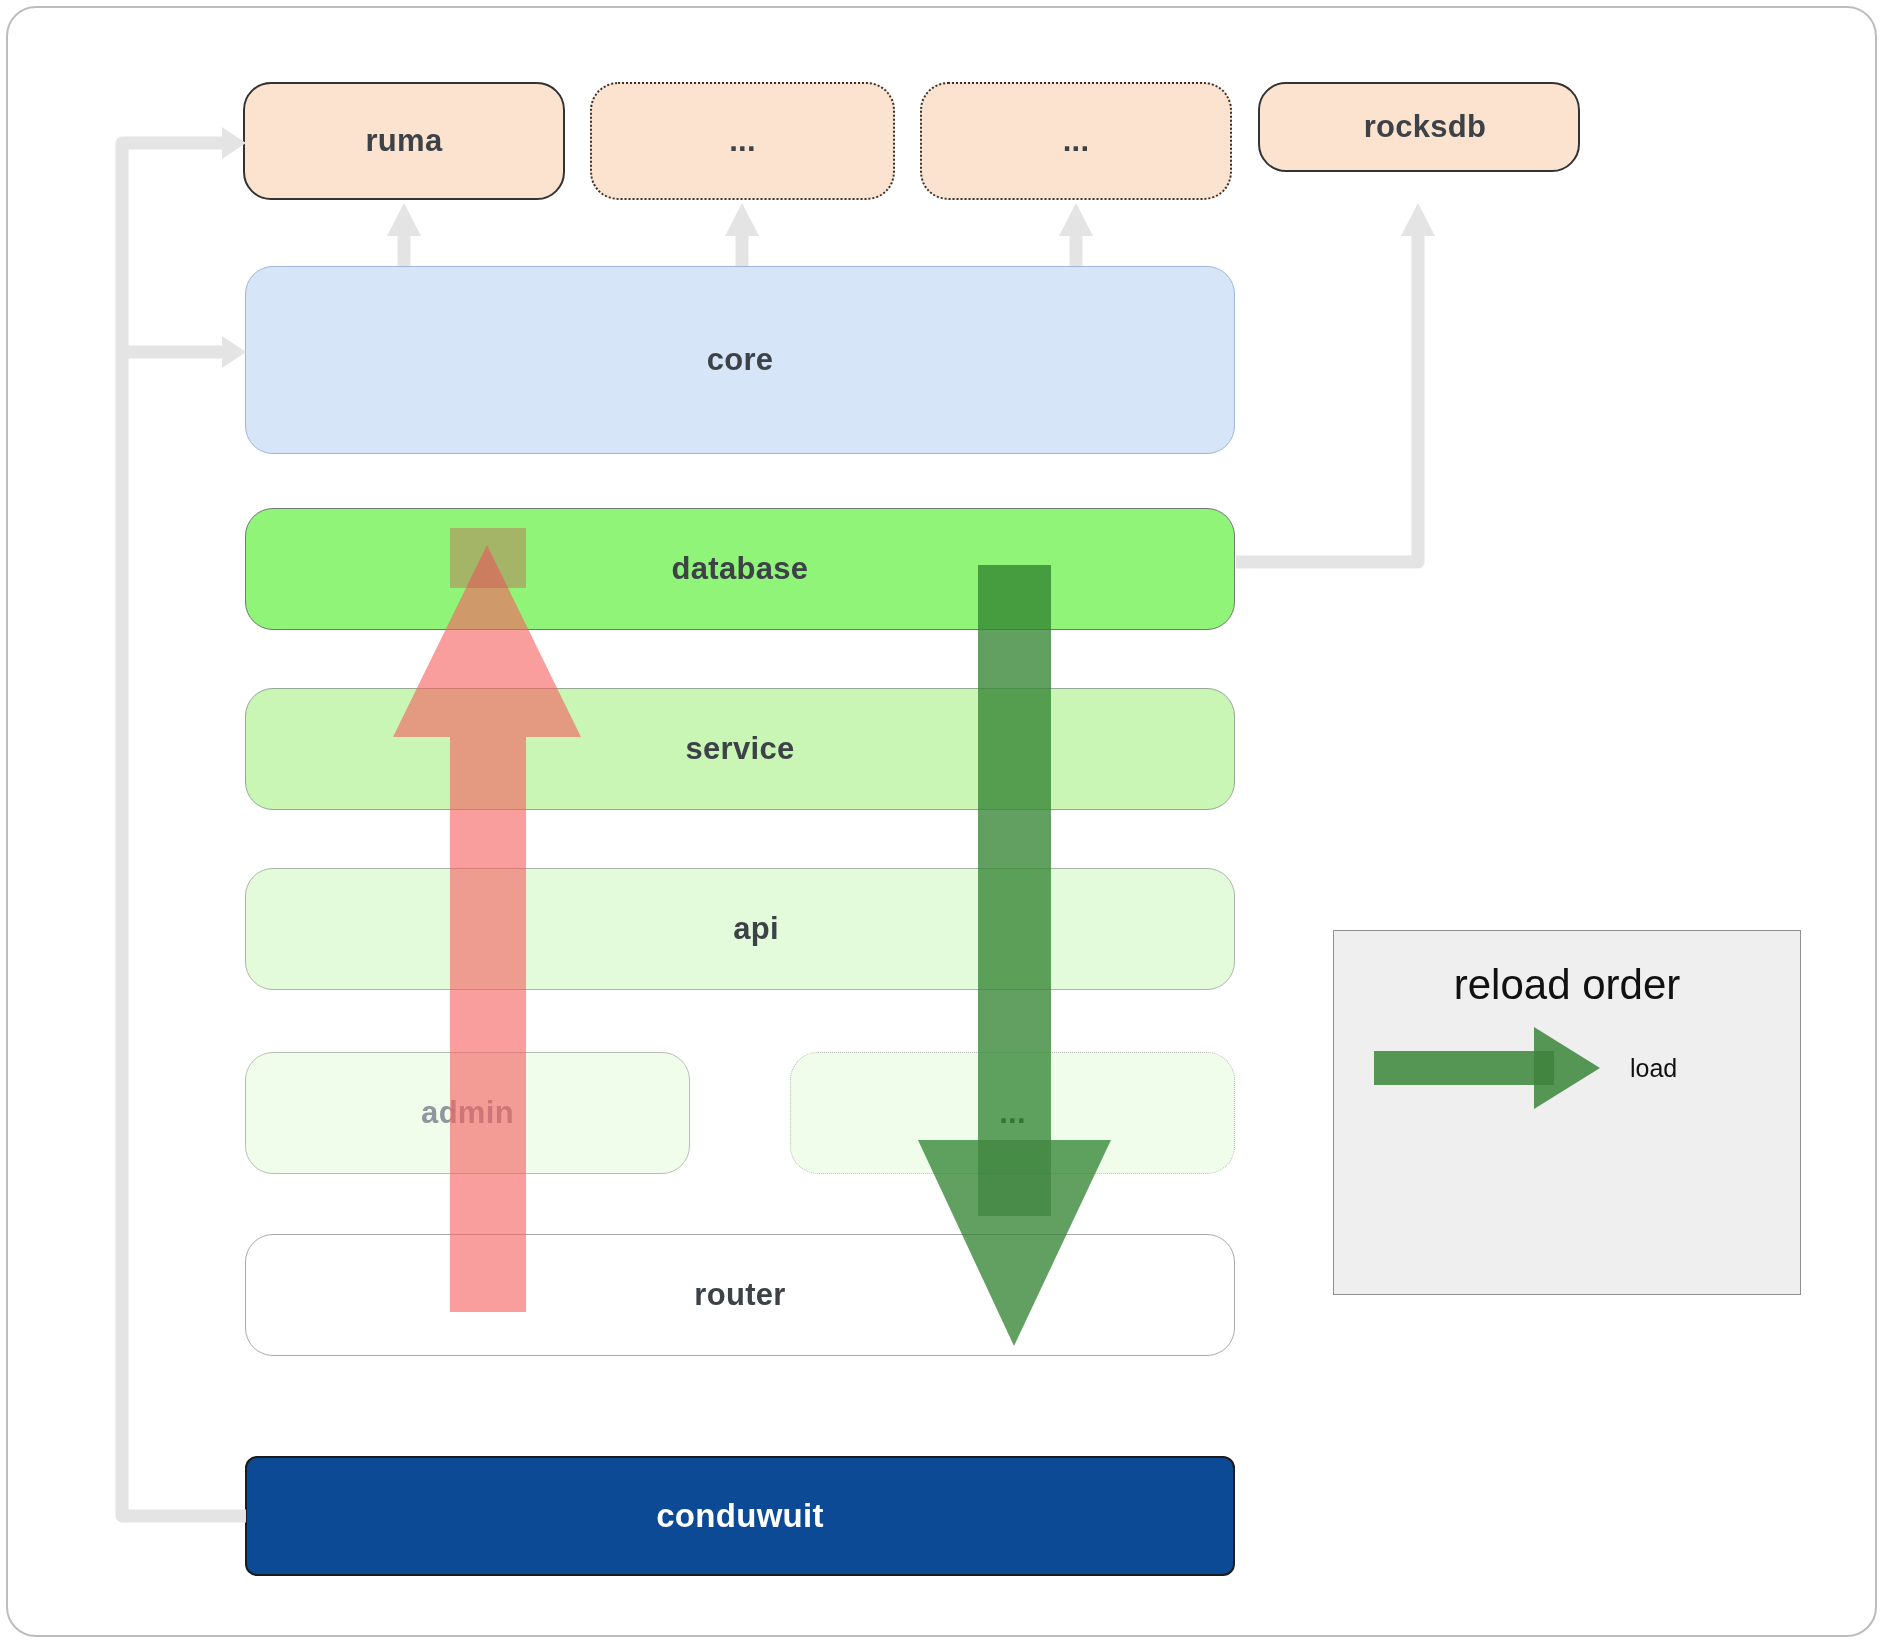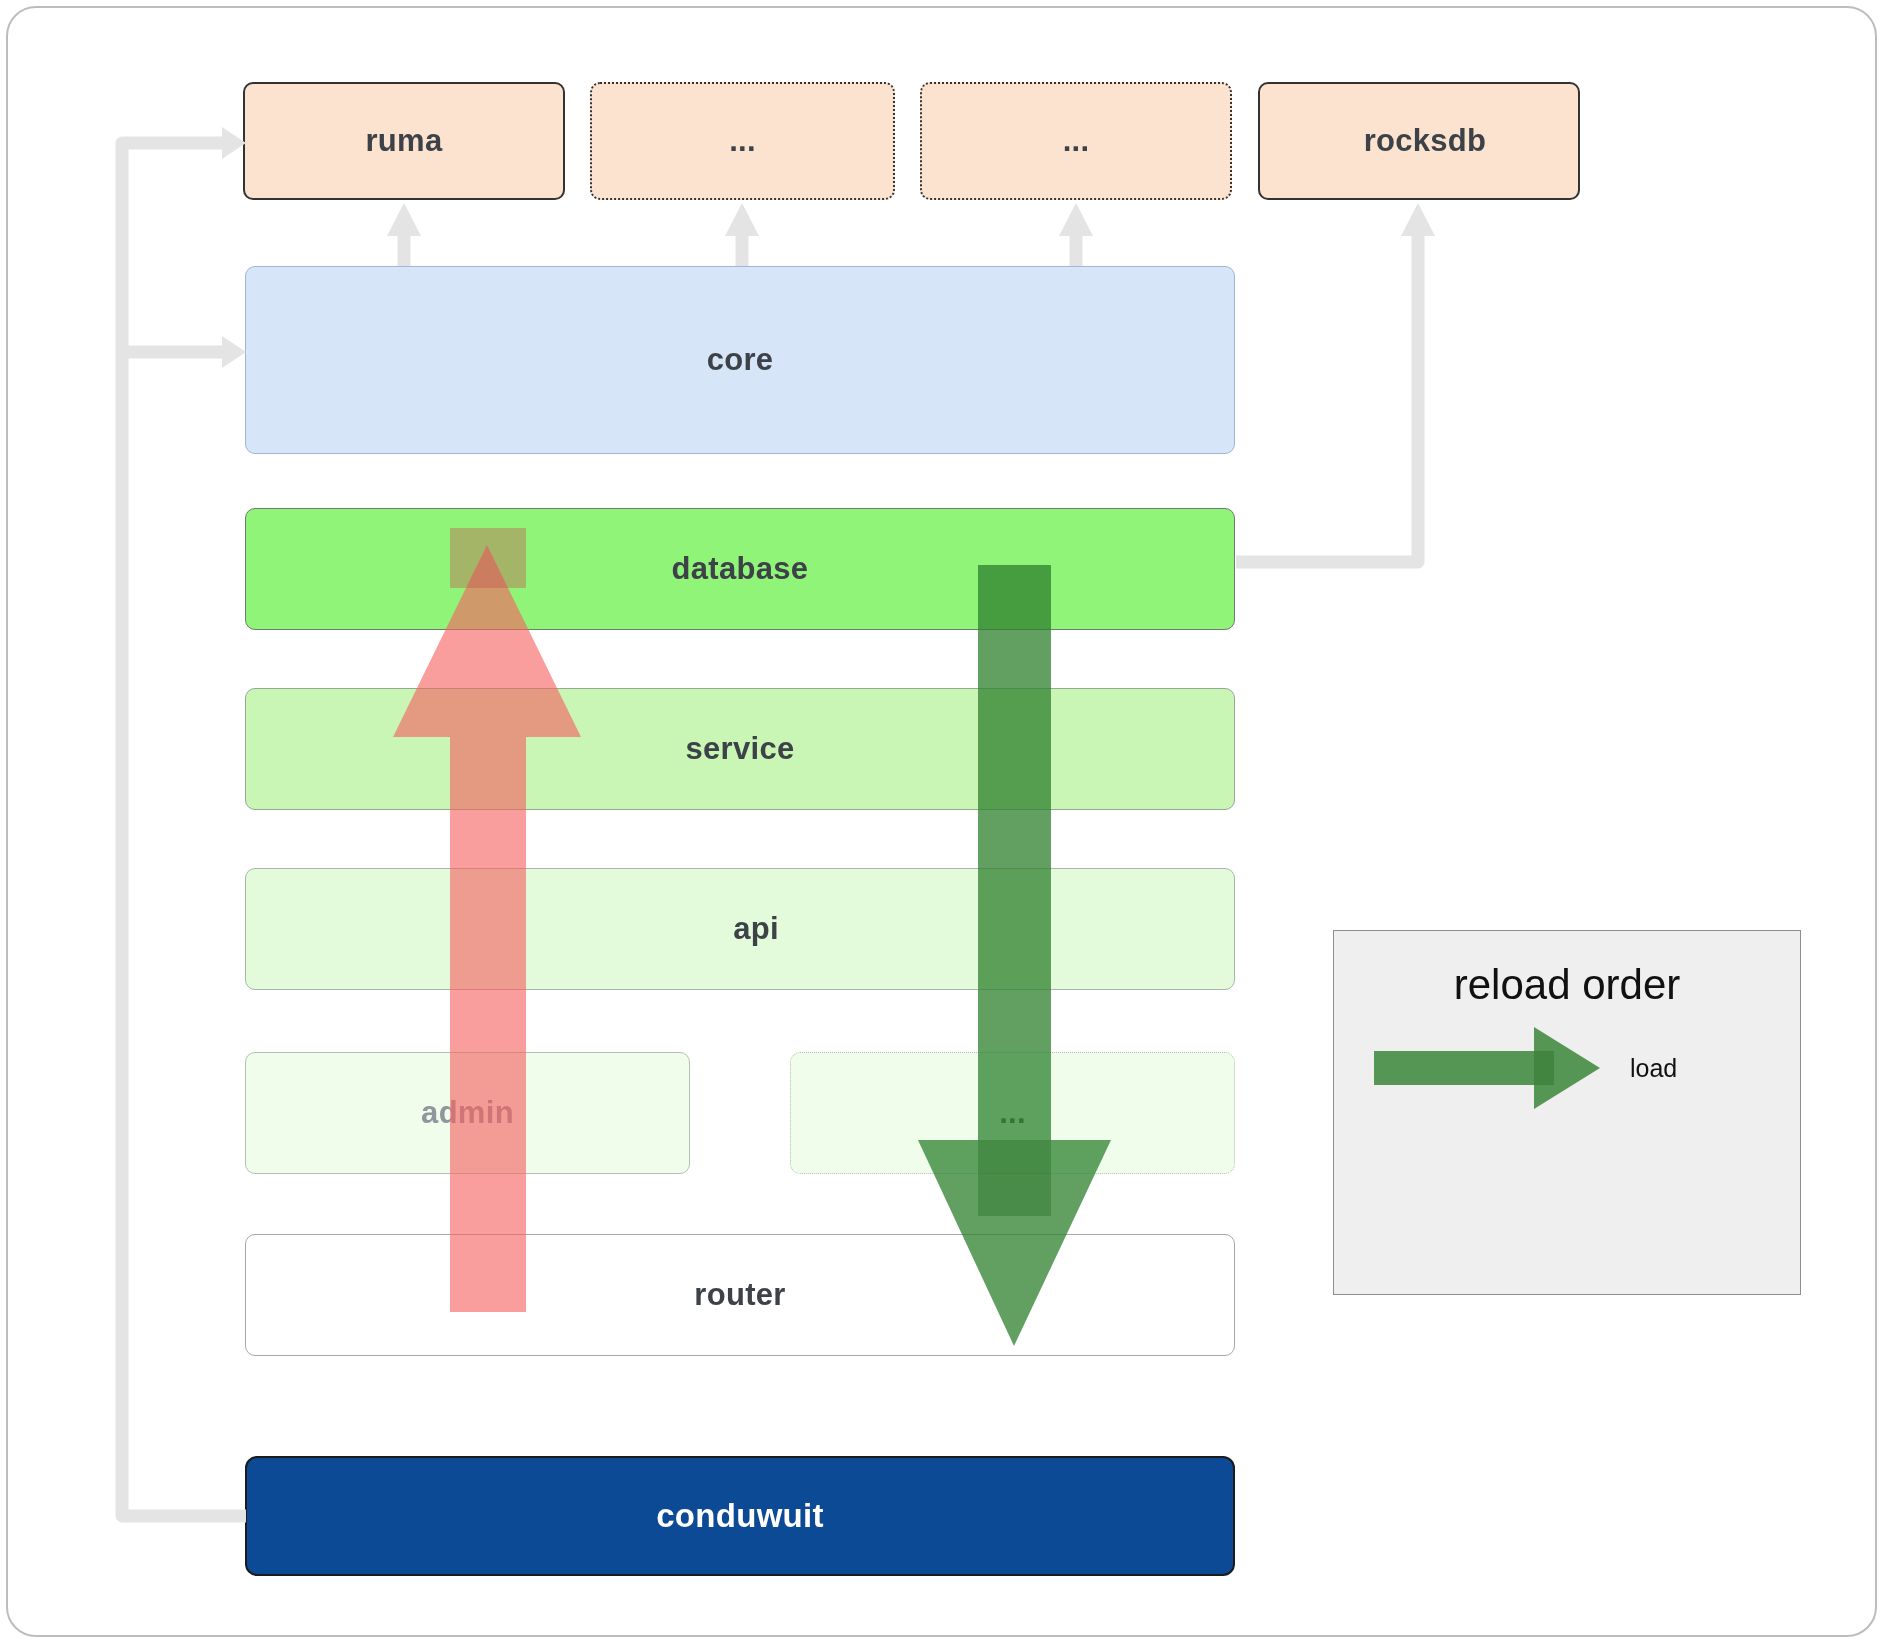--- a/index.html
+++ b/index.html
@@ -17,36 +17,36 @@
     border: 2px solid #bdbdbd;
     border-radius: 30px;
     z-index: 0;
   }
   .box {
     position: absolute;
     box-sizing: border-box;
     display: flex;
     align-items: center;
     justify-content: center;
-    border-radius: 10px;
+    border-radius: 28px;
     z-index: 1;
   }
   .box .lbl {
     font-size: 31px;
     font-weight: 600;
     color: var(--label-text);
     letter-spacing: 0.3px;
   }
   
   .dep { background: var(--dependency-fill); border: 2px solid var(--dependency-border); }
   .dep.dotted { border: 2px dotted var(--dependency-border); }
   .box-ruma     { left: 243px;  top: 82px; width: 322px; height: 118px; }
   .box-dep-a    { left: 590px;  top: 82px; width: 305px; height: 118px; }
   .box-dep-b    { left: 920px;  top: 82px; width: 312px; height: 118px; }
-  .box-rocksdb  { left: 1258px; top: 82px; width: 322px; height: 118px; padding-left: 12px; }
+  .box-rocksdb  { left: 1258px; top: 82px; width: 322px; height: 90px; padding-left: 12px; }
   
   .box-core     { left: 245px; top: 266px;  width: 990px; height: 188px; background: var(--core-fill); border: 1.5px solid var(--core-border); text-align: center; }
   .box-database { left: 245px; top: 508px;  width: 990px; height: 122px; background: var(--database-fill); border: 1.5px solid var(--database-border); }
   .box-service  { left: 245px; top: 688px;  width: 990px; height: 122px; background: var(--service-fill); border: 1.5px solid var(--service-border); }
   .box-api      { left: 245px; top: 868px;  width: 990px; height: 122px; background: var(--api-fill); border: 1.5px solid var(--api-border); padding-left: 32px; }
   .box-admin    { left: 245px; top: 1052px; width: 445px; height: 122px; background: var(--admin-fill); border: 1.5px solid var(--admin-border); }
   .box-admin .lbl { color: var(--admin-text); }
   .box-admin-ellipsis { left: 790px; top: 1052px; width: 445px; height: 122px; background: var(--admin-fill); border: 1.5px dotted var(--admin-border); }
   .box-admin-ellipsis .lbl { color: #4a4f55; }
   .box-router   { left: 245px; top: 1234px; width: 990px; height: 122px; background: var(--router-fill); border: 1.5px solid var(--router-border); }

